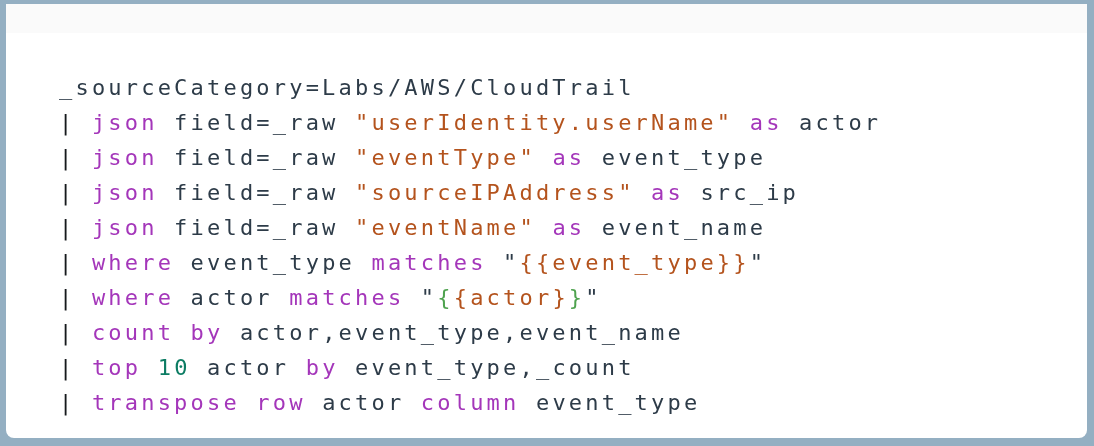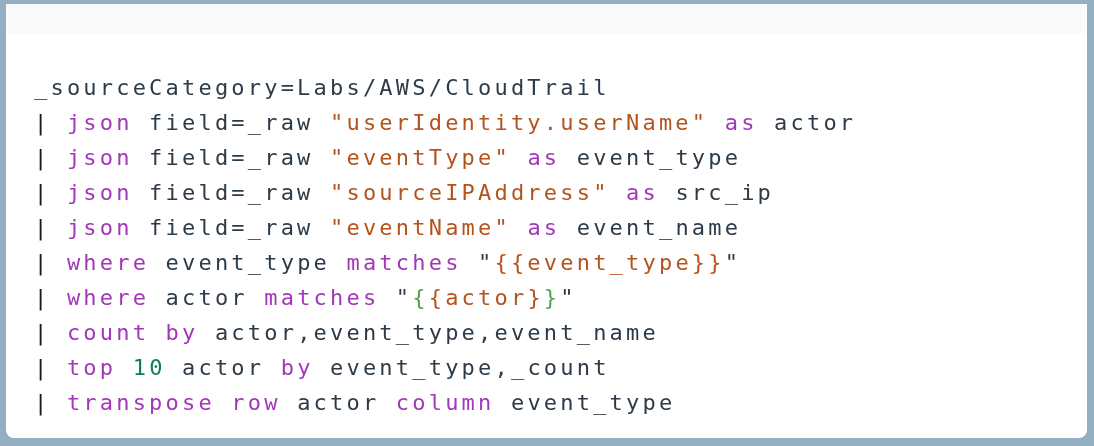--- a/index.html
+++ b/index.html
@@ -22,20 +22,21 @@
     width: 100%;
     background: #fafafa;
   }
   .code-block {
     padding: 37px 18px 18px 28px;
     font-size: 22px;
     line-height: 35px;
     letter-spacing: 3.2px;
     white-space: pre;
     color: #2d3b48;
+    margin-left: 25px;
   }
   .code-line { display: block; }
 </style>
 </head>
 <body style="background: rgb(148, 175, 194);">
 
 <div class="panel-card" style="background: rgb(255, 255, 255);">
   <div class="panel-header" style="background: rgb(250, 250, 250);"></div>
   <div class="code-block"><span class="code-line"><span style="color: rgb(45, 59, 72);">_sourceCategory=Labs/AWS/CloudTrail</span></span><span class="code-line"><span style="color: rgb(22, 25, 28);">| </span><span style="color: rgb(164, 54, 186);">json</span><span style="color: rgb(45, 59, 72);"> field=_raw </span><span style="color: rgb(180, 83, 29);">"userIdentity.userName"</span><span style="color: rgb(45, 59, 72);"> </span><span style="color: rgb(164, 54, 186);">as</span><span style="color: rgb(45, 59, 72);"> actor</span></span><span class="code-line"><span style="color: rgb(22, 25, 28);">| </span><span style="color: rgb(164, 54, 186);">json</span><span style="color: rgb(45, 59, 72);"> field=_raw </span><span style="color: rgb(180, 83, 29);">"eventType"</span><span style="color: rgb(45, 59, 72);"> </span><span style="color: rgb(164, 54, 186);">as</span><span style="color: rgb(45, 59, 72);"> event_type</span></span><span class="code-line"><span style="color: rgb(22, 25, 28);">| </span><span style="color: rgb(164, 54, 186);">json</span><span style="color: rgb(45, 59, 72);"> field=_raw </span><span style="color: rgb(180, 83, 29);">"sourceIPAddress"</span><span style="color: rgb(45, 59, 72);"> </span><span style="color: rgb(164, 54, 186);">as</span><span style="color: rgb(45, 59, 72);"> src_ip</span></span><span class="code-line"><span style="color: rgb(22, 25, 28);">| </span><span style="color: rgb(164, 54, 186);">json</span><span style="color: rgb(45, 59, 72);"> field=_raw </span><span style="color: rgb(180, 83, 29);">"eventName"</span><span style="color: rgb(45, 59, 72);"> </span><span style="color: rgb(164, 54, 186);">as</span><span style="color: rgb(45, 59, 72);"> event_name</span></span><span class="code-line"><span style="color: rgb(22, 25, 28);">| </span><span style="color: rgb(164, 54, 186);">where</span><span style="color: rgb(45, 59, 72);"> event_type </span><span style="color: rgb(164, 54, 186);">matches</span><span style="color: rgb(45, 59, 72);"> "</span><span style="color: rgb(180, 83, 29);">{{event_type}}</span><span style="color: rgb(45, 59, 72);">"</span></span><span class="code-line"><span style="color: rgb(22, 25, 28);">| </span><span style="color: rgb(164, 54, 186);">where</span><span style="color: rgb(45, 59, 72);"> actor </span><span style="color: rgb(164, 54, 186);">matches</span><span style="color: rgb(45, 59, 72);"> "</span><span style="color: rgb(78, 162, 78);">{</span><span style="color: rgb(180, 83, 29);">{actor}</span><span style="color: rgb(78, 162, 78);">}</span><span style="color: rgb(45, 59, 72);">"</span></span><span class="code-line"><span style="color: rgb(22, 25, 28);">| </span><span style="color: rgb(164, 54, 186);">count</span><span style="color: rgb(45, 59, 72);"> </span><span style="color: rgb(164, 54, 186);">by</span><span style="color: rgb(45, 59, 72);"> actor,event_type,event_name</span></span><span class="code-line"><span style="color: rgb(22, 25, 28);">| </span><span style="color: rgb(164, 54, 186);">top</span><span style="color: rgb(45, 59, 72);"> </span><span style="color: rgb(12, 124, 99);">10</span><span style="color: rgb(45, 59, 72);"> actor </span><span style="color: rgb(164, 54, 186);">by</span><span style="color: rgb(45, 59, 72);"> event_type,_count</span></span><span class="code-line"><span style="color: rgb(22, 25, 28);">| </span><span style="color: rgb(164, 54, 186);">transpose</span><span style="color: rgb(45, 59, 72);"> </span><span style="color: rgb(164, 54, 186);">row</span><span style="color: rgb(45, 59, 72);"> actor </span><span style="color: rgb(164, 54, 186);">column</span><span style="color: rgb(45, 59, 72);"> event_type</span></span></div>
 </div>

